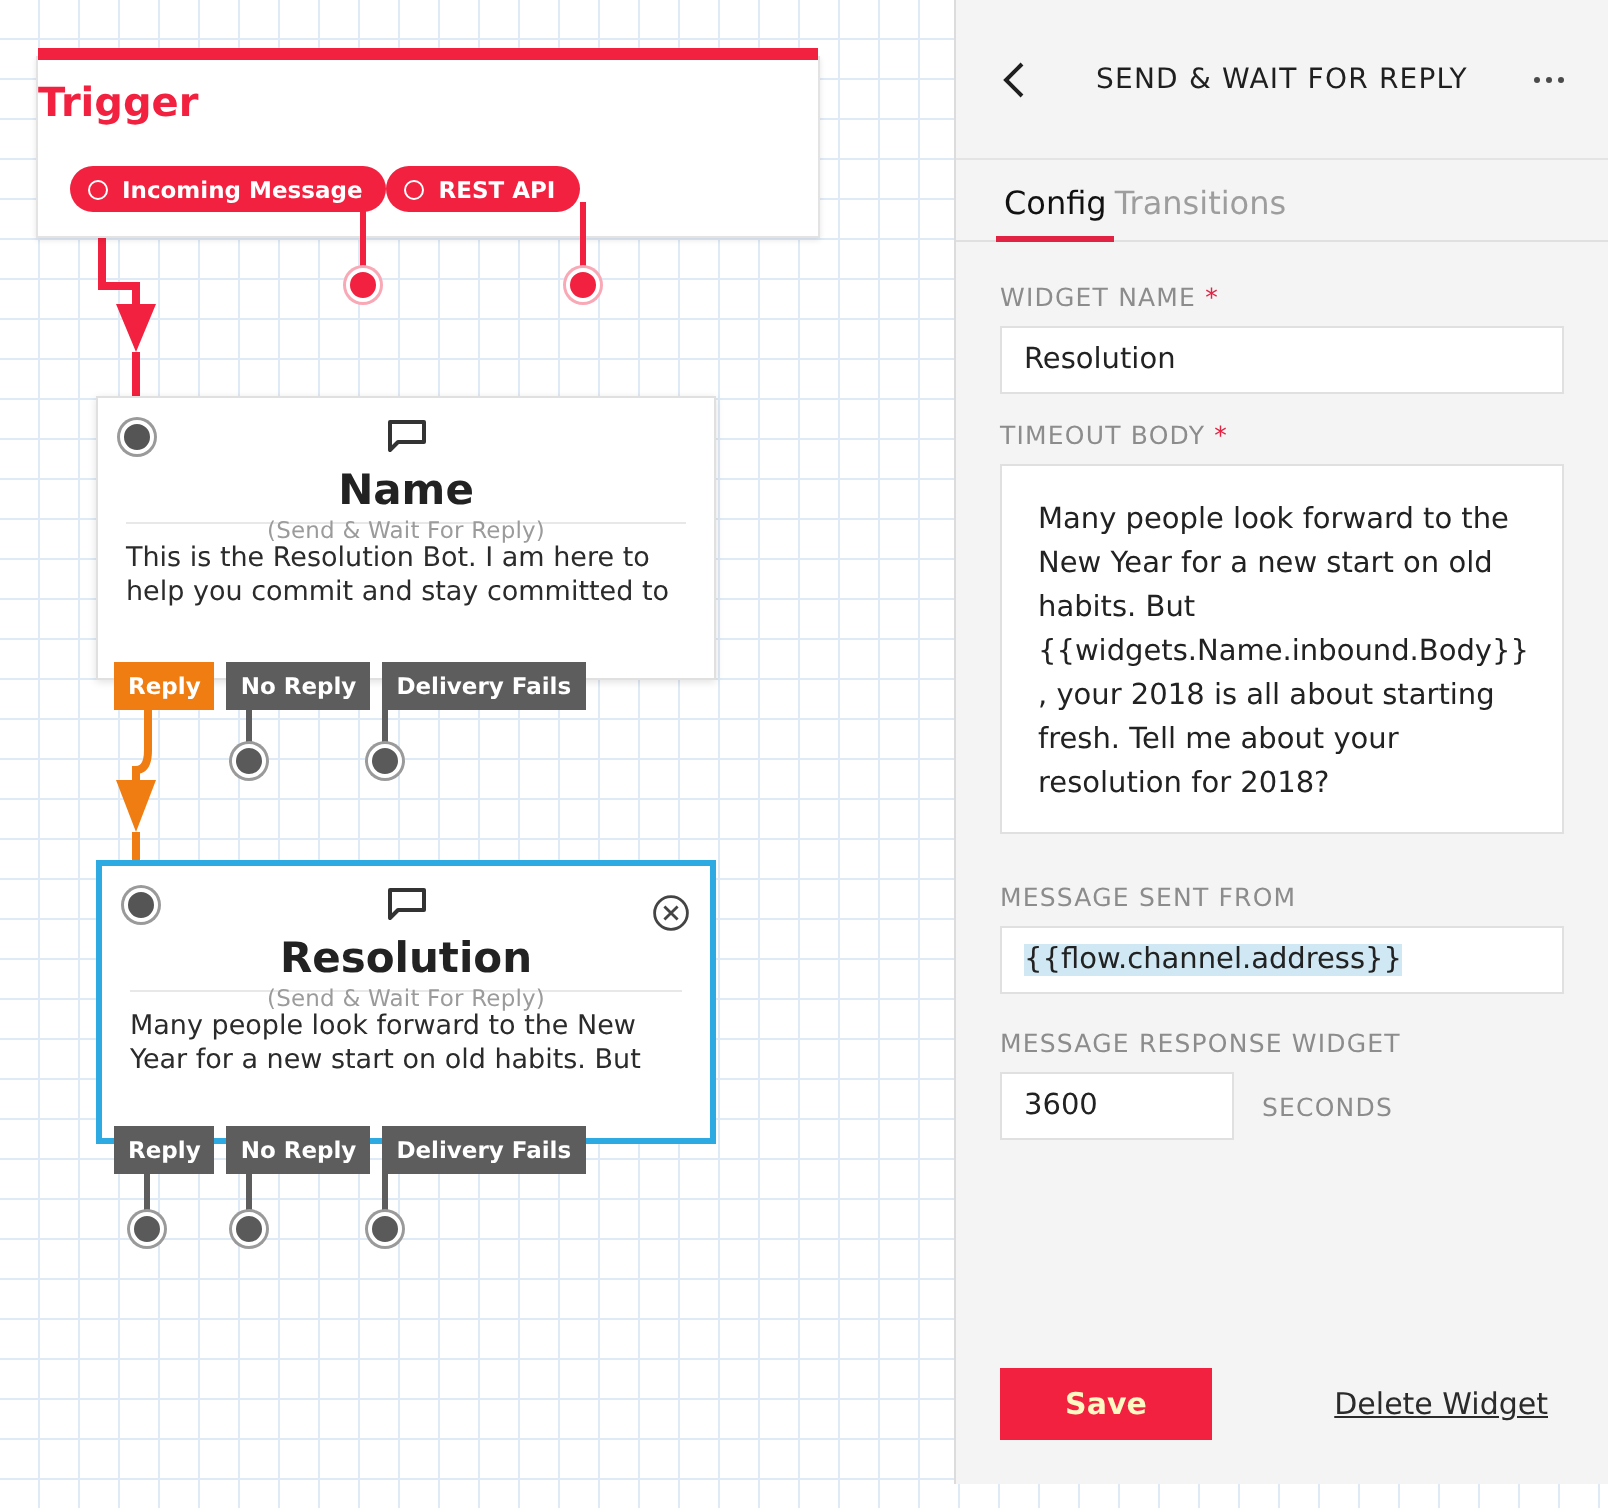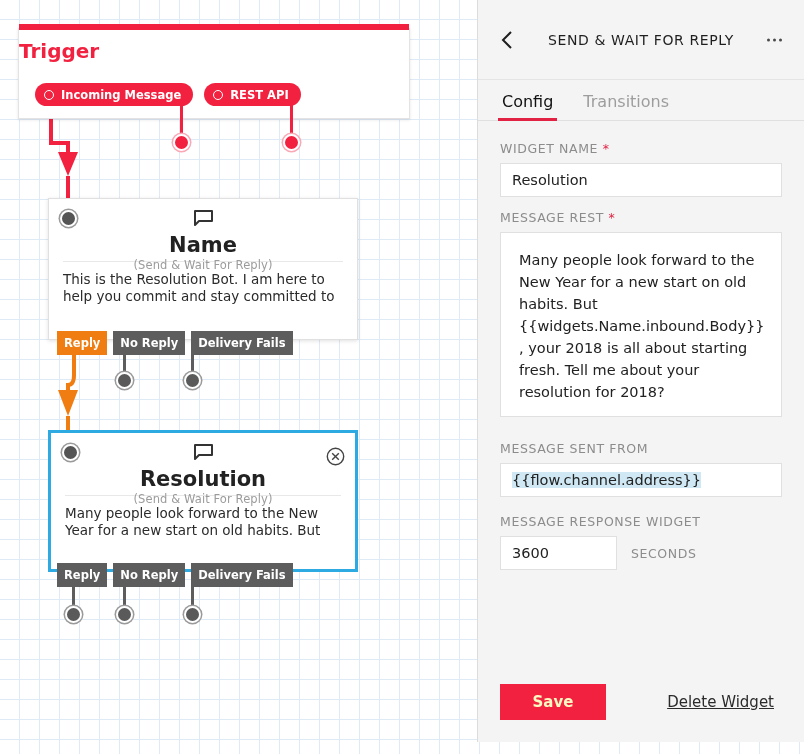--- a/index.html
+++ b/index.html
@@ -35,21 +35,21 @@
     position: absolute; left: 0; top: -5px; width: 100%; height: 6px;
     background: #f2213f;
   }
   #trigger-title {
     text-align: left; color: #f2213f;
     font-size: 20px; font-weight: 700;
     padding-top: 10px; letter-spacing: 0px;
   }
   .pill-row {
     position: absolute; left: 16px; top: 54px;
-    display: flex; gap: 11px; 
+    display: flex; 
   }
   .pill {
     display: flex; align-items: center; gap: 7px;
     background: #f2213f; color: #ffffff;
     border-radius: 12px; height: 23px;
     padding: 0 12px 0 9px;
     font-size: 11.5px; font-weight: 700;
     white-space: nowrap;
   }
   .pill .ring {
@@ -145,21 +145,21 @@
     position: absolute; left: 22px; top: 50%; transform: translateY(-50%);
     width: 14px; height: 20px; cursor: pointer;
   }
   #more-menu {
     position: absolute; right: 16px; top: 50%; transform: translateY(-50%);
     display: flex; gap: 3px; align-items: center; padding: 6px;
   }
   #more-menu i { width: 3px; height: 3px; background: #4a4a4a; border-radius: 50%; display:block; }
 
   #tabs {
-    display: flex; gap: 26px; padding: 0 22px;
+    display: flex; padding: 0 22px;
     border-bottom: 1px solid #e0e0e0; background: #f4f4f4;
   }
   .tab {
     font-size: 16px; padding: 12px 2px 9px 2px;
     color: #9d9d9d; position: relative; cursor: pointer;
   }
   .tab.active { color: #111; }
   .tab.active::after {
     content: ""; position: absolute; left: -2px; right: -2px; bottom: -1px;
     height: 3px; background: #e12243;
@@ -347,21 +347,21 @@
 
       <div class="field-label">
         <span>WIDGET NAME</span>
         <span class="req">*</span>
       </div>
       <div class="text-input">Resolution</div>
 
       <div class="spacer-12"></div>
 
       <div class="field-label">
-        <span>MESSAGE REST</span>
+        <span>TIMEOUT BODY</span>
         <span class="req">*</span>
       </div>
       <div class="textarea-box">Many people look forward to the New Year for a new start on old habits. But {{widgets.Name.inbound.Body}} , your 2018 is all about starting fresh. Tell me about your resolution for 2018?</div>
 
       <div class="spacer-22"></div>
 
       <div class="field-label">MESSAGE SENT FROM</div>
       <div class="text-input">
         <span class="highlight-val">{{flow.channel.address}}</span>
       </div>

